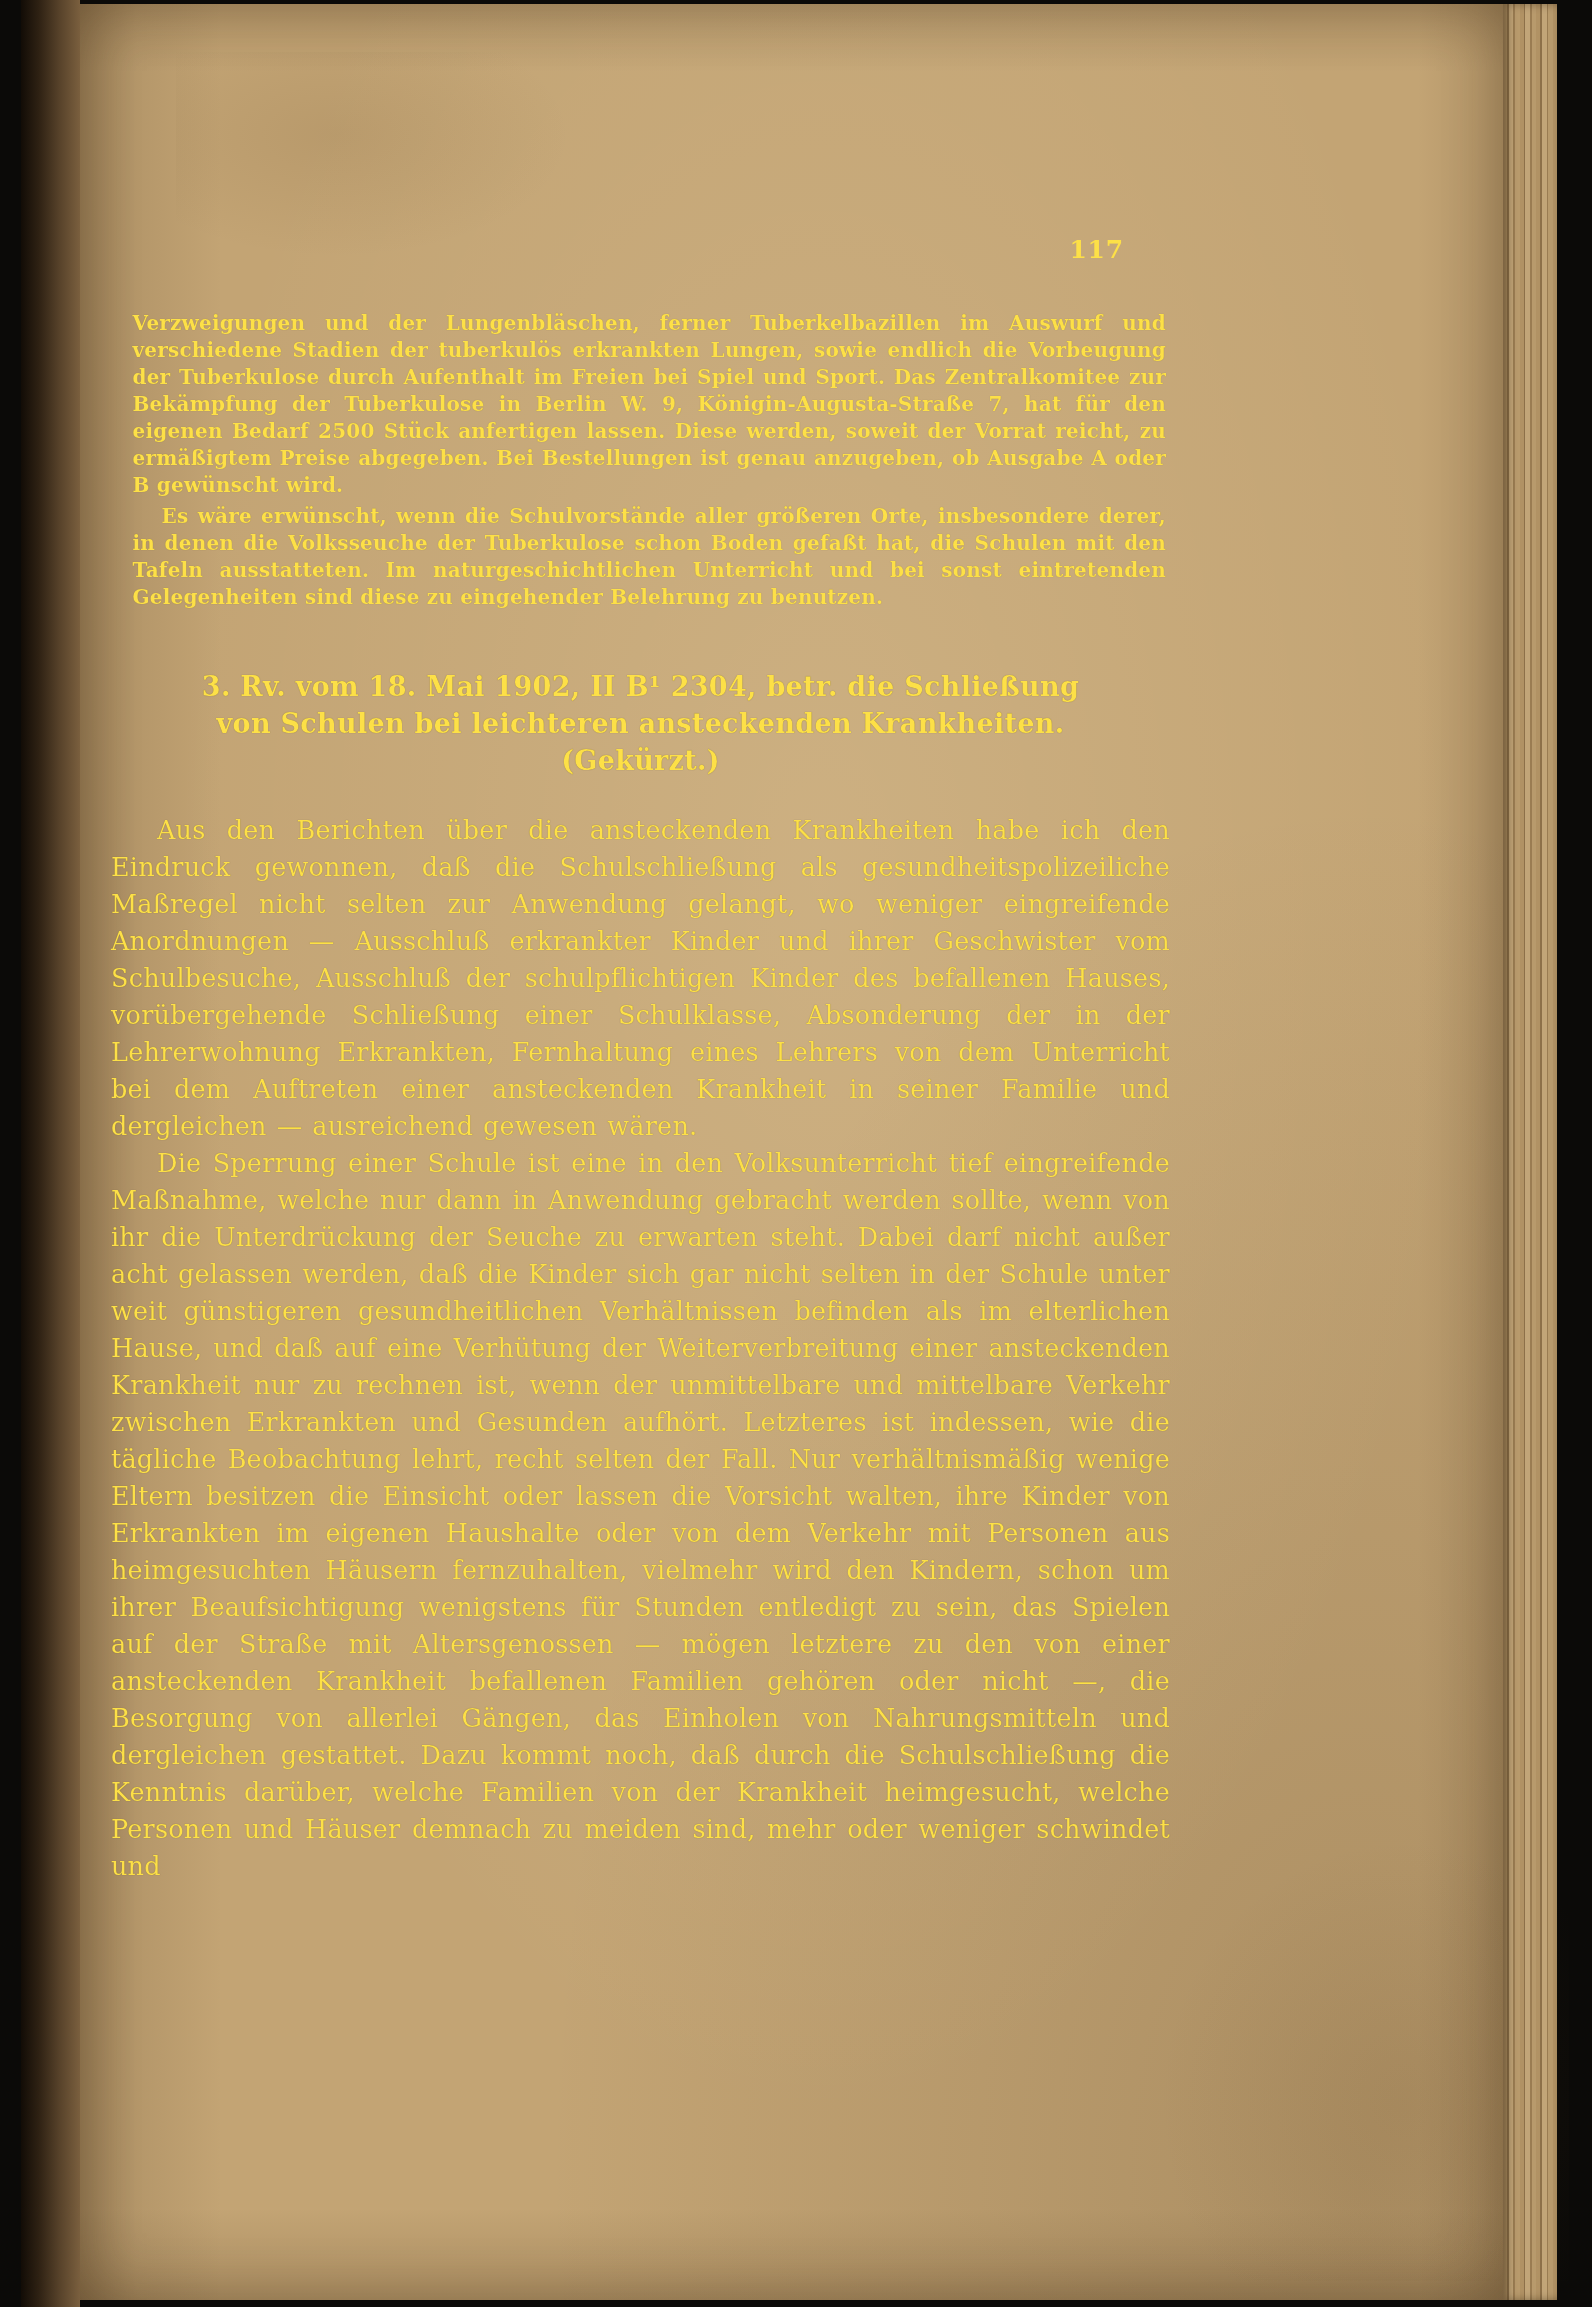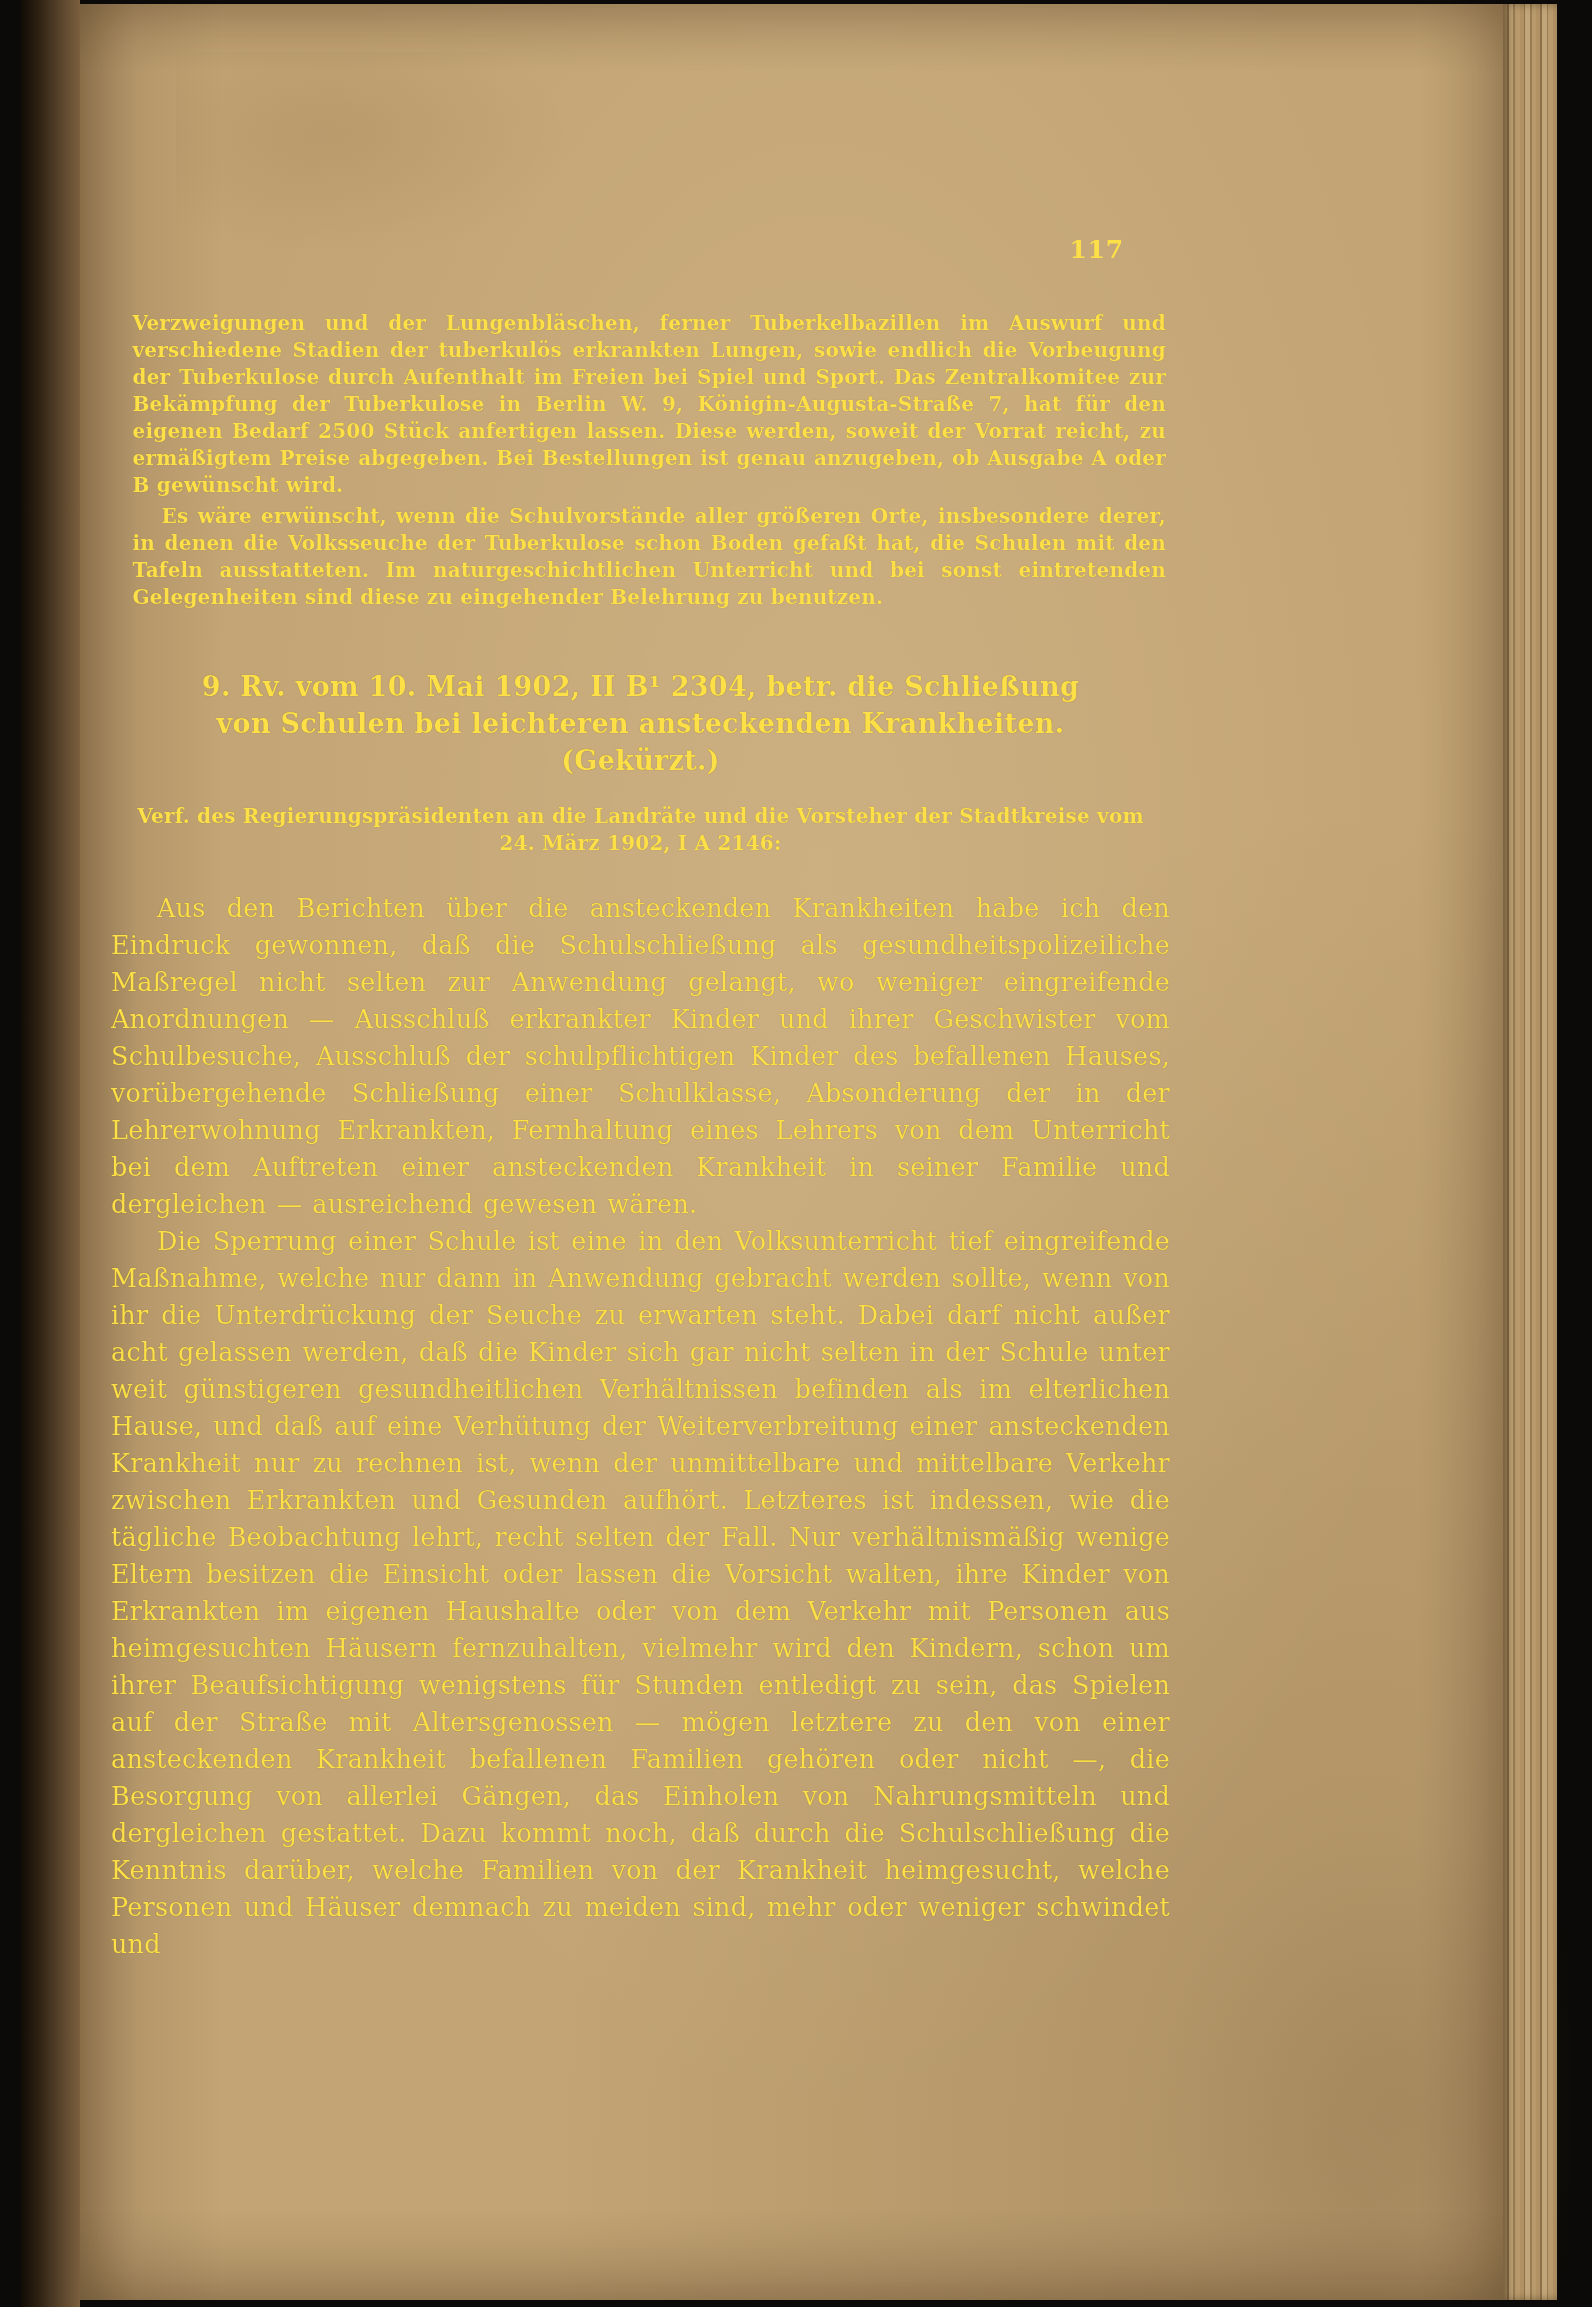--- a/index.html
+++ b/index.html
@@ -160,23 +160,22 @@
   <div class="page-edges"></div>
 
   <div class="textblock">
 
     <div class="pagenum">117</div>
 
     <p class="smallprint">Verzweigungen und der Lungenbläschen, ferner Tuberkelbazillen im Auswurf und verschiedene Stadien der tuberkulös erkrankten Lungen, sowie endlich die Vorbeugung der Tuberkulose durch Aufenthalt im Freien bei Spiel und Sport. Das Zentralkomitee zur Bekämpfung der Tuberkulose in Berlin W. 9, Königin-Augusta-Straße 7, hat für den eigenen Bedarf 2500 Stück anfertigen lassen. Diese werden, soweit der Vorrat reicht, zu ermäßigtem Preise abgegeben. Bei Bestellungen ist genau anzugeben, ob Ausgabe A oder B gewünscht wird.</p>
 
     <p class="smallprint indent">Es wäre erwünscht, wenn die Schulvorstände aller größeren Orte, insbesondere derer, in denen die Volksseuche der Tuberkulose schon Boden gefaßt hat, die Schulen mit den Tafeln ausstatteten. Im naturgeschichtlichen Unterricht und bei sonst eintretenden Gelegenheiten sind diese zu eingehender Belehrung zu benutzen.</p>
 
-    <div class="heading">9. Rv. vom 10. Mai 1902, II B¹ 2304, betr. die Schließung von Schulen bei leichteren ansteckenden Krankheiten. (Gekürzt.)</div>
+    <div class="heading">3. Rv. vom 18. Mai 1902, II B¹ 2304, betr. die Schließung von Schulen bei leichteren ansteckenden Krankheiten. (Gekürzt.)</div>
 
-    <div class="subheading">Verf. des Regierungspräsidenten an die Landräte und die Vorsteher der Stadtkreise vom 24. März 1902, I A 2146:</div>
 
     <div class="bodytext">
       <p>Aus den Berichten über die ansteckenden Krankheiten habe ich den Eindruck gewonnen, daß die Schulschließung als gesundheitspolizeiliche Maßregel nicht selten zur Anwendung gelangt, wo weniger eingreifende Anordnungen — Ausschluß erkrankter Kinder und ihrer Geschwister vom Schulbesuche, Ausschluß der schulpflichtigen Kinder des befallenen Hauses, vorübergehende Schließung einer Schulklasse, Absonderung der in der Lehrerwohnung Erkrankten, Fernhaltung eines Lehrers von dem Unterricht bei dem Auftreten einer ansteckenden Krankheit in seiner Familie und dergleichen — ausreichend gewesen wären.</p>
       <p>Die Sperrung einer Schule ist eine in den Volksunterricht tief eingreifende Maßnahme, welche nur dann in Anwendung gebracht werden sollte, wenn von ihr die Unterdrückung der Seuche zu erwarten steht. Dabei darf nicht außer acht gelassen werden, daß die Kinder sich gar nicht selten in der Schule unter weit günstigeren gesundheitlichen Verhältnissen befinden als im elterlichen Hause, und daß auf eine Verhütung der Weiterverbreitung einer ansteckenden Krankheit nur zu rechnen ist, wenn der unmittelbare und mittelbare Verkehr zwischen Erkrankten und Gesunden aufhört. Letzteres ist indessen, wie die tägliche Beobachtung lehrt, recht selten der Fall. Nur verhältnismäßig wenige Eltern besitzen die Einsicht oder lassen die Vorsicht walten, ihre Kinder von Erkrankten im eigenen Haushalte oder von dem Verkehr mit Personen aus heimgesuchten Häusern fernzuhalten, vielmehr wird den Kindern, schon um ihrer Beaufsichtigung wenigstens für Stunden entledigt zu sein, das Spielen auf der Straße mit Altersgenossen — mögen letztere zu den von einer ansteckenden Krankheit befallenen Familien gehören oder nicht —, die Besorgung von allerlei Gängen, das Einholen von Nahrungsmitteln und dergleichen gestattet. Dazu kommt noch, daß durch die Schulschließung die Kenntnis darüber, welche Familien von der Krankheit heimgesucht, welche Personen und Häuser demnach zu meiden sind, mehr oder weniger schwindet und</p>
     </div>
 
   </div>
 
 </div>
 

